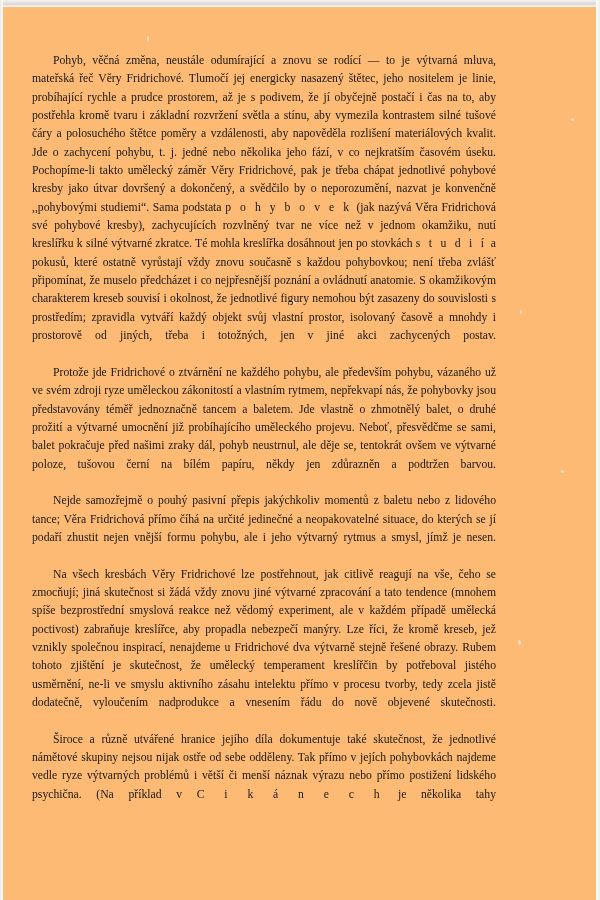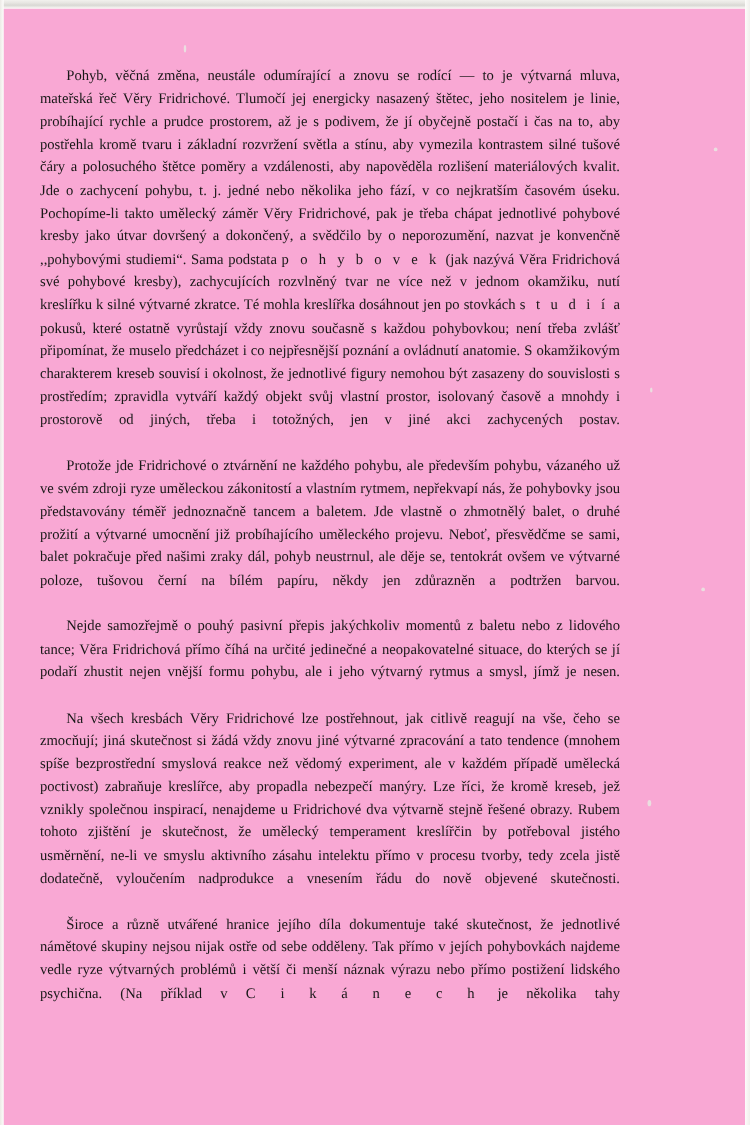--- a/index.html
+++ b/index.html
@@ -87,21 +87,21 @@
   .faint-speck {
     position: absolute;
     background: #e9e7e2;
     border-radius: 50%;
     opacity: 0.85;
   }
 </style>
 </head>
 <body>
 
-<div id="page" style="background: #f9a8d4;">
+<div id="page" style="background: #fdba74;">
 
   <div id="scan-edge-top"></div>
   <div id="scan-edge-left"></div>
   <div id="scan-edge-right"></div>
 
   <div class="faint-speck" style="left:147px; top:36px; width:2px; height:6px;"></div>
   <div class="faint-speck" style="left:571px; top:118px; width:3px; height:3px;"></div>
   <div class="faint-speck" style="left:520px; top:310px; width:2px; height:4px;"></div>
   <div class="faint-speck" style="left:561px; top:470px; width:3px; height:3px;"></div>
   <div class="faint-speck" style="left:518px; top:640px; width:3px; height:5px;"></div>

